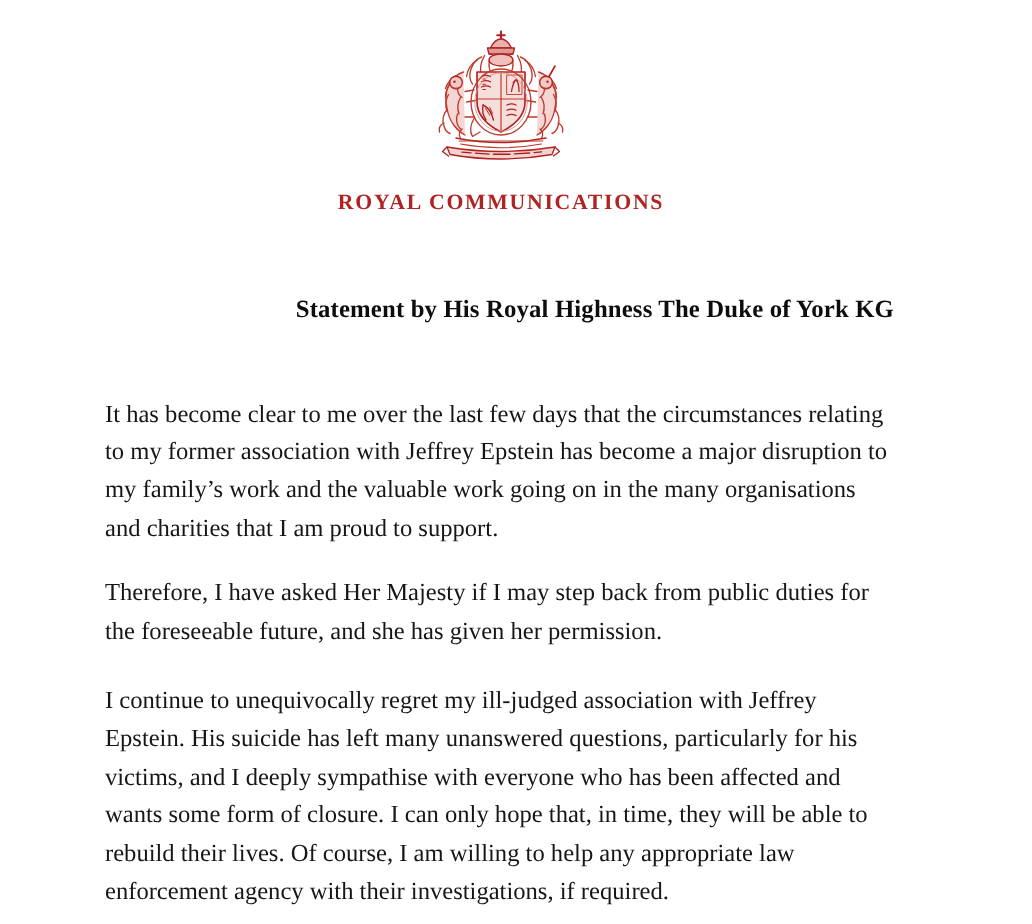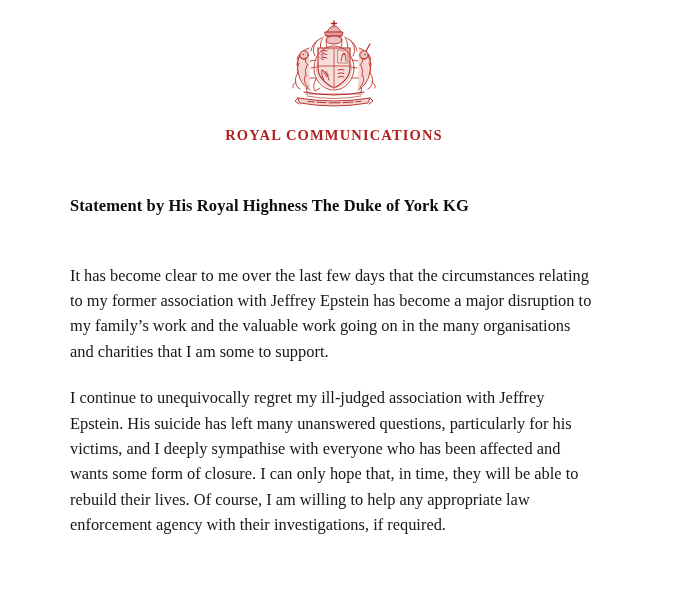--- a/index.html
+++ b/index.html
@@ -57,20 +57,21 @@
     top: 196px;
   }
 
   .statement-title {
     font-weight: 700;
     font-size: 16.5px;
     line-height: 1.25;
     color: #0d0d0d;
     margin: 0;
     letter-spacing: 0.1px;
+    text-align: right;
   }
 
   .body-copy {
     margin-top: 46px;
   }
 
   .para {
     font-size: 16.4px;
     line-height: 25.4px;
     margin: 0 0 18px 0;
@@ -192,19 +193,20 @@
     </svg>
 
     <div class="org-name">ROYAL COMMUNICATIONS</div>
   </div>
 
   <div class="content">
 
     <h1 class="statement-title">Statement by His Royal Highness The Duke of York KG</h1>
 
     <div class="body-copy">
-      <p class="para">It has become clear to me over the last few days that the circumstances relating to my former association with Jeffrey Epstein has become a major disruption to my family’s work and the valuable work going on in the many organisations and charities that I am some to support.</p>
+      <p class="para">It has become clear to me over the last few days that the circumstances relating to my former association with Jeffrey Epstein has become a major disruption to my family’s work and the valuable work going on in the many organisations and charities that I am proud to support.</p>
+      <p class="para">Therefore, I have asked Her Majesty if I may step back from public duties for the foreseeable future, and she has given her permission.</p>
       <p class="para">I continue to unequivocally regret my ill-judged association with Jeffrey Epstein. His suicide has left many unanswered questions, particularly for his victims, and I deeply sympathise with everyone who has been affected and wants some form of closure. I can only hope that, in time, they will be able to rebuild their lives. Of course, I am willing to help any appropriate law enforcement agency with their investigations, if required.</p>
     </div>
   </div>
 
 
 </div>
 
 </body></html>

